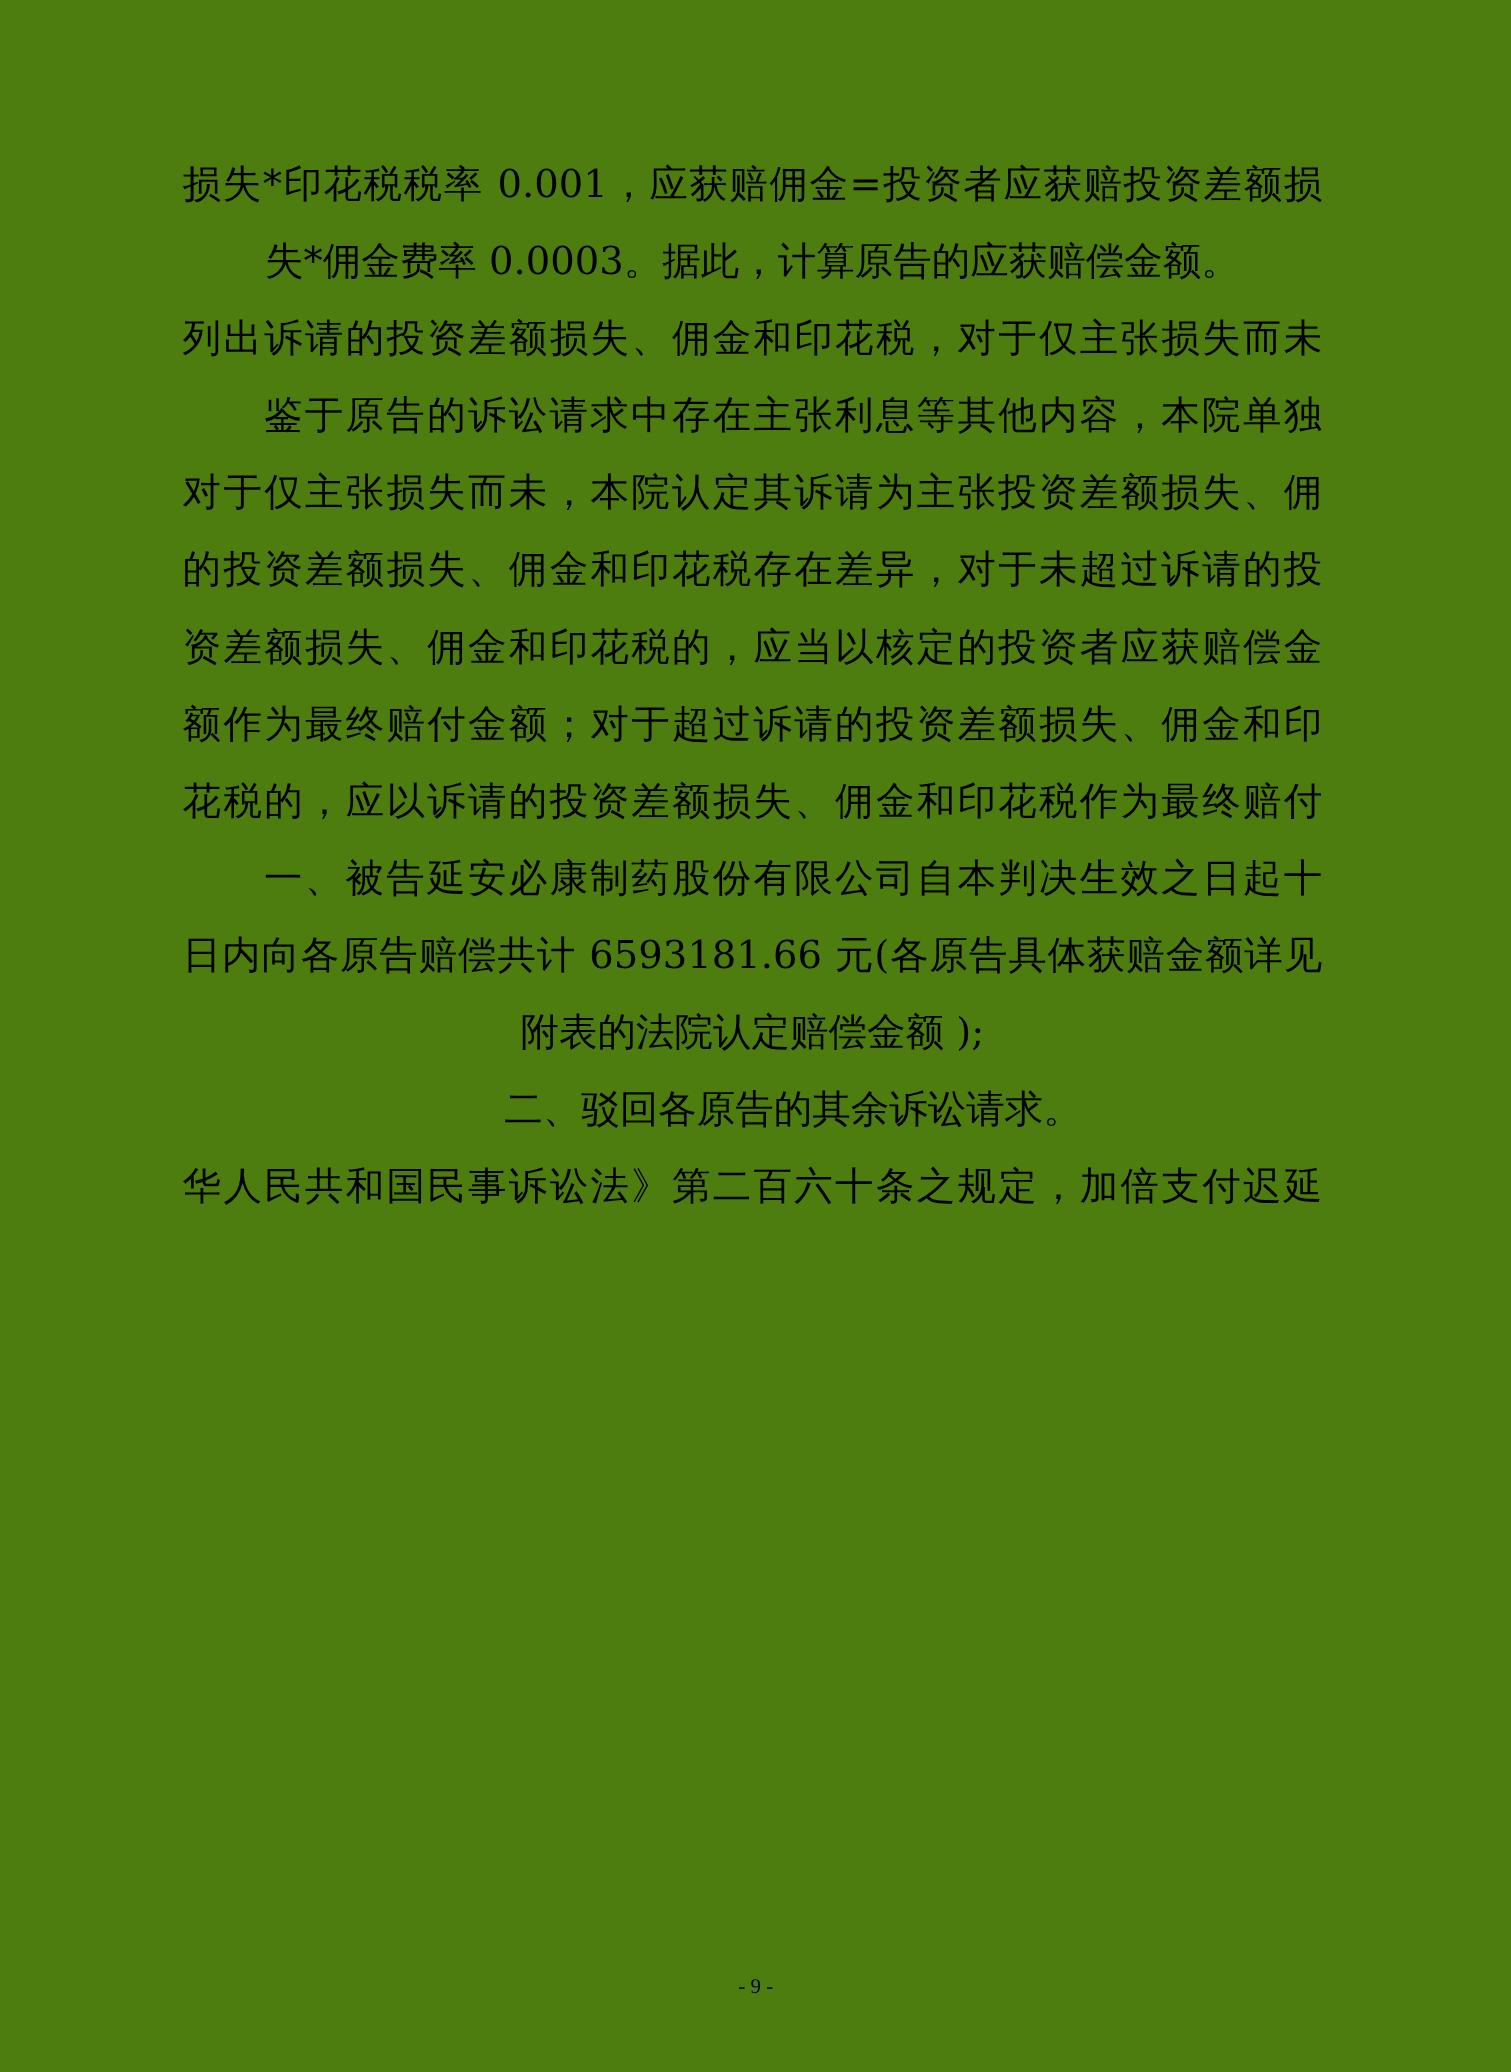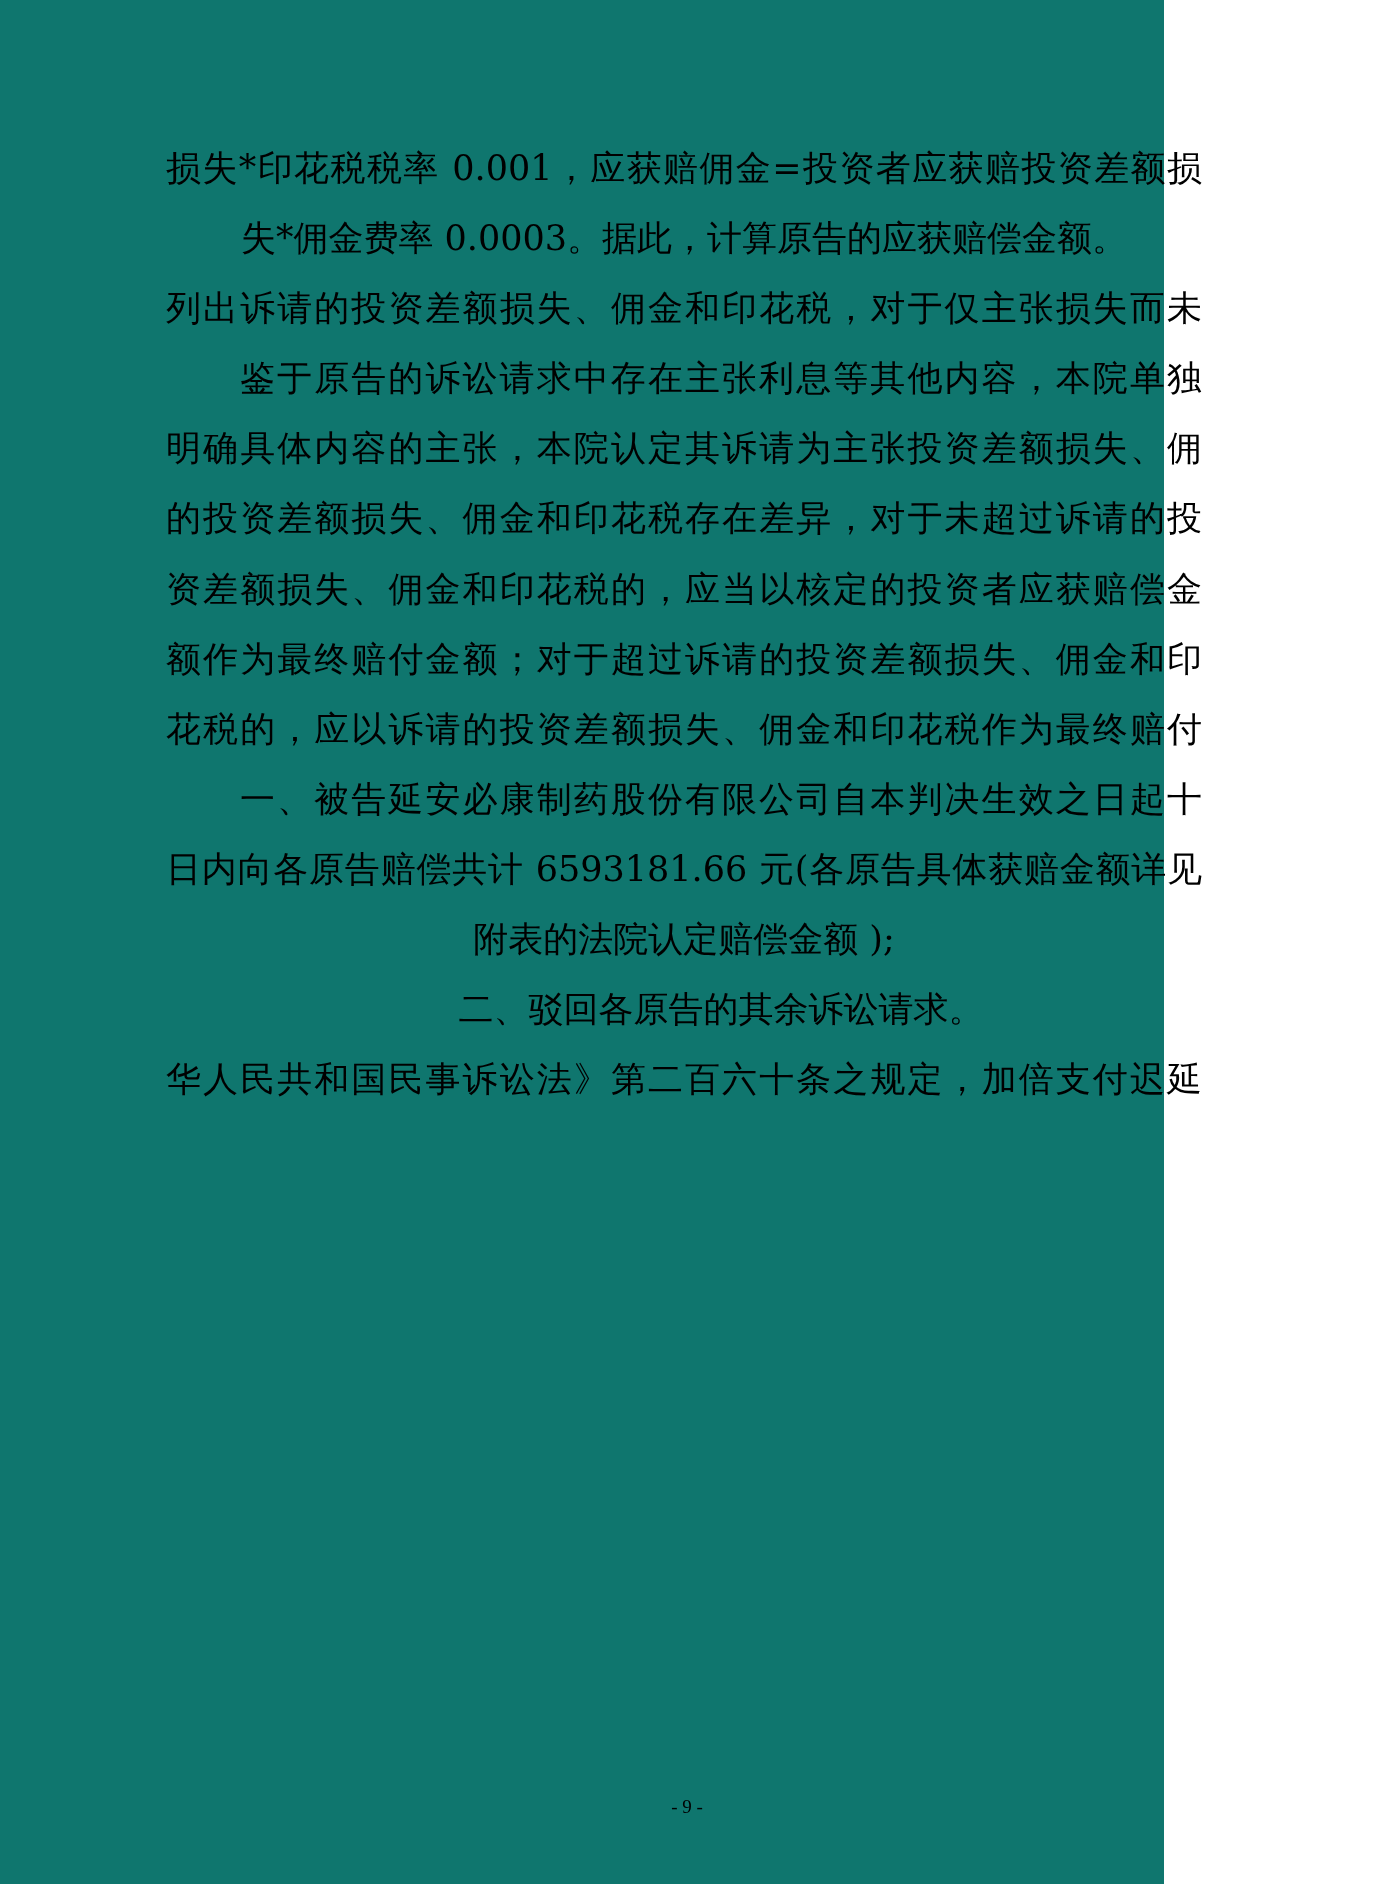--- a/index.html
+++ b/index.html
@@ -12,23 +12,23 @@
       height: 1884px;
       position: relative;
       overflow: hidden;
       color: #000000;
       font-family: "DejaVu Serif", "Liberation Serif", serif;
     }
     .page {
       position: absolute;
       left: 0;
       top: 0;
-      width: 1164px;
+      width: 1374px;
       height: 1884px;
-      background: #0f766e;
+      background: #4d7c0f;
     }
     .body-text {
       position: absolute;
       left: 166px;
       top: 133px;
       width: 1036px;
     }
     .line {
       height: 70.1px;
       line-height: 70.1px;
@@ -64,21 +64,21 @@
   <div class="body-text">
 
     <div>
       <div class="line full">损失*印花税税率 0.001，应获赔佣金=投资者应获赔投资差额损</div>
       <div class="line">失*佣金费率 0.0003。据此，计算原告的应获赔偿金额。</div>
     </div>
 
     <div>
       <div class="line full">列出诉请的投资差额损失、佣金和印花税，对于仅主张损失而未</div>
       <div class="line full indent">鉴于原告的诉讼请求中存在主张利息等其他内容，本院单独</div>
-      <div class="line full">明确具体内容的主张，本院认定其诉请为主张投资差额损失、佣</div>
+      <div class="line full">对于仅主张损失而未，本院认定其诉请为主张投资差额损失、佣</div>
       <div class="line full">的投资差额损失、佣金和印花税存在差异，对于未超过诉请的投</div>
       <div class="line full">资差额损失、佣金和印花税的，应当以核定的投资者应获赔偿金</div>
       <div class="line full">额作为最终赔付金额；对于超过诉请的投资差额损失、佣金和印</div>
       <div class="line full">花税的，应以诉请的投资差额损失、佣金和印花税作为最终赔付</div>
     </div>
 
 
     <div>
       <div class="line full indent">一、被告延安必康制药股份有限公司自本判决生效之日起十</div>
       <div class="line full">日内向各原告赔偿共计 6593181.66 元(各原告具体获赔金额详见</div>

